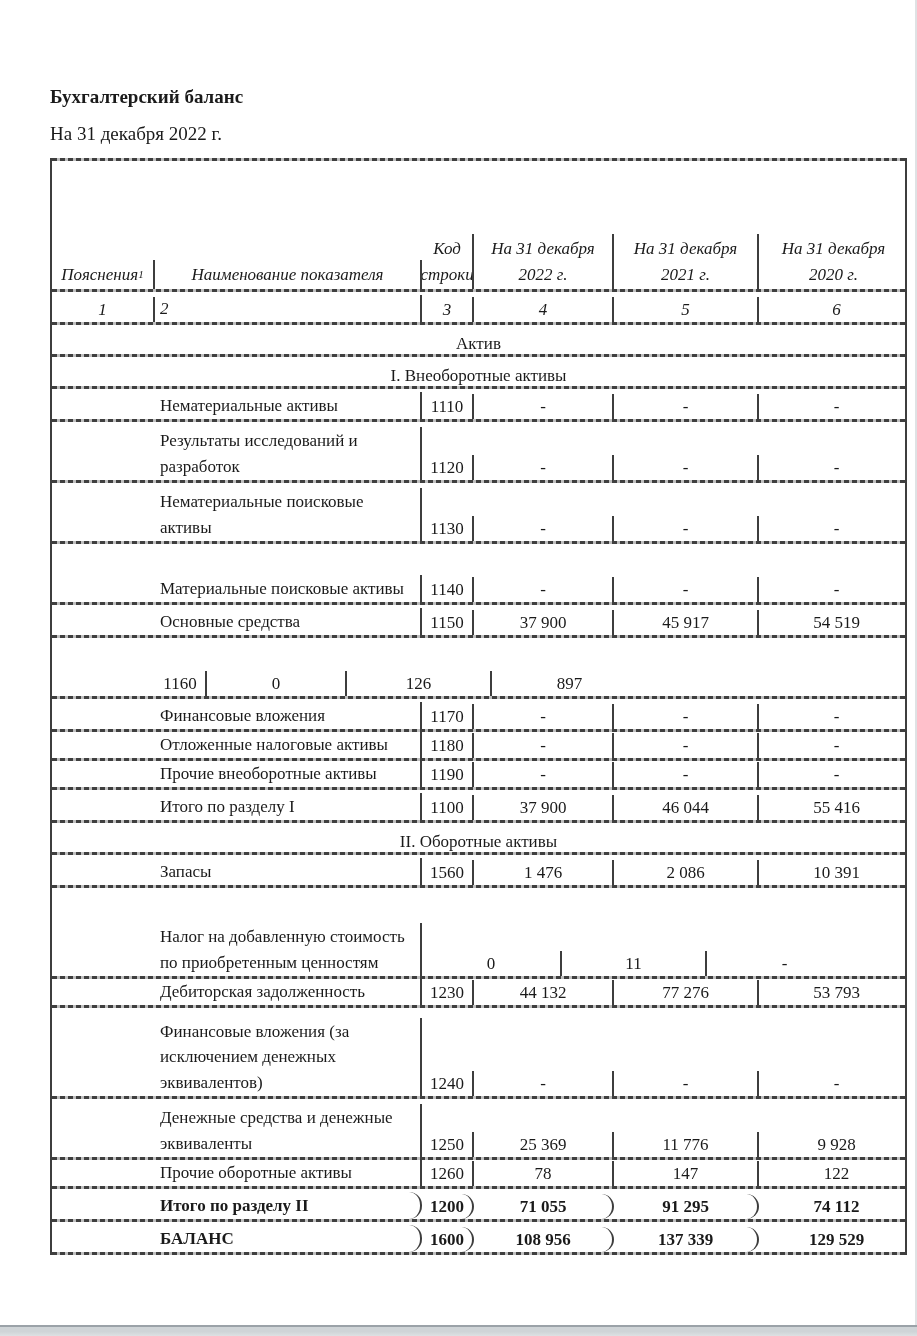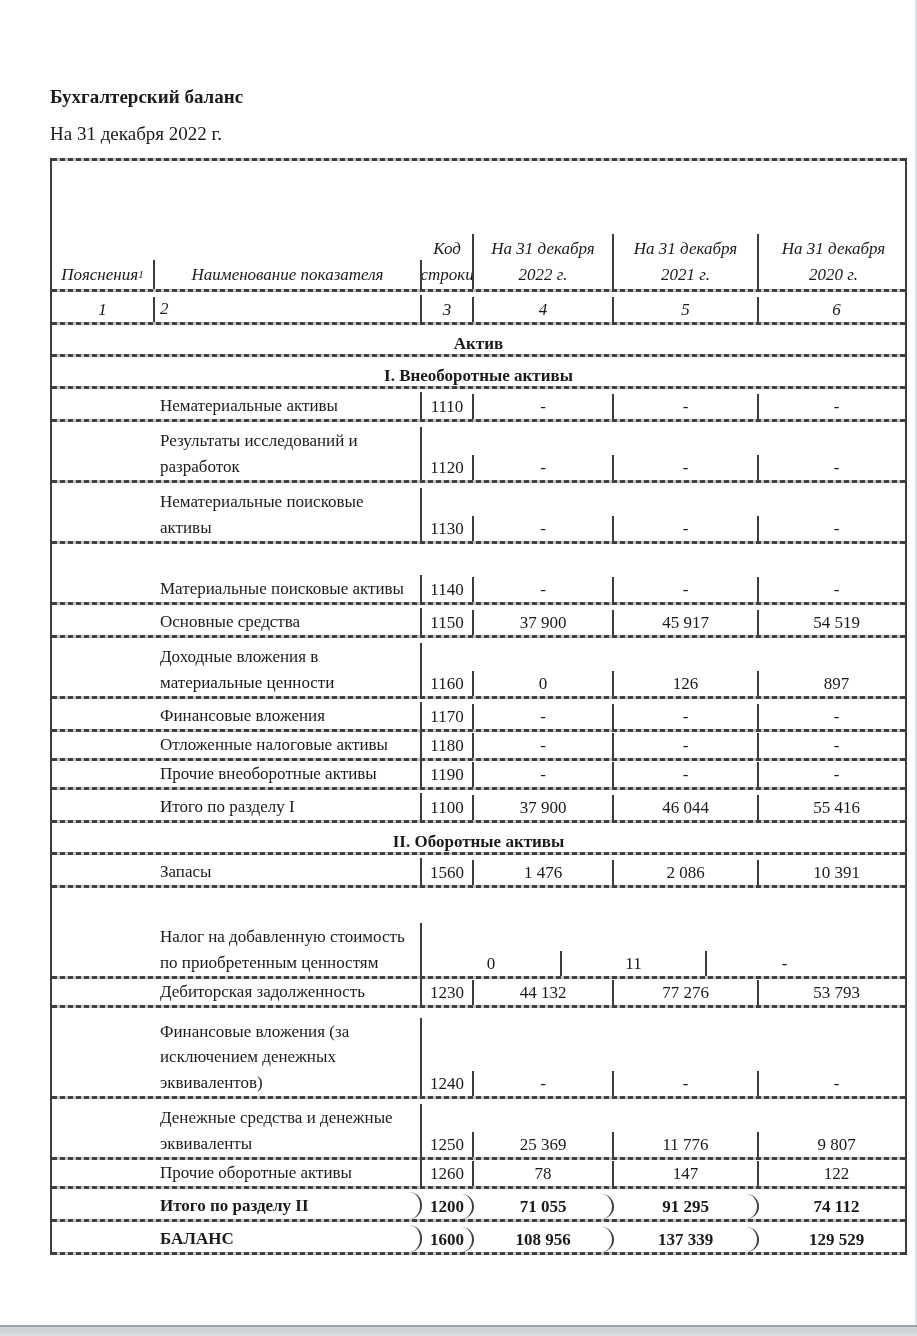--- a/index.html
+++ b/index.html
@@ -50,21 +50,21 @@
   .hrow{height:128px;}
   .nrow{height:30px;}
   .nrow .c{font-style:italic;}
   .h30{height:30px;}
   .h26{height:26px;}
   .h58{height:58px;}
   .h88{height:88px;}
   .sec{height:29px;}
   .seccell{
     width:100%;display:flex;align-items:center;justify-content:center;
-    font-weight:bold;font-size:17px;
+    font-weight:normal;font-size:17px;
   }
   .bold .c{font-weight:bold;border-radius:13px;}
   .bold .c2{font-weight:bold;}
   sup{font-size:11px;font-style:italic;line-height:0;}
   .scrollbar{
     position:absolute;left:0;right:0;bottom:0;height:11px;
     background:linear-gradient(#9ba2a8 0 2px,#cfd4d7 2px 60%,#dde1e3 100%);
   }
 </style>
 </head>
@@ -158,21 +158,20 @@
       <div class="c c2">Основные средства</div>
       <div class="c c3">1150</div>
       <div class="c c4">37 900</div>
       <div class="c c5">45 917</div>
       <div class="c c6">54 519</div>
     </div>
     <div class="hl"></div>
 
     <div class="row h58">
       <div class="c c1"></div>
-      <div class="c c2">Доходные вложения в материальные ценности</div>
       <div class="c c3">1160</div>
       <div class="c c4">0</div>
       <div class="c c5">126</div>
       <div class="c c6">897</div>
     </div>
     <div class="hl"></div>
 
     <div class="row h30">
       <div class="c c1"></div>
       <div class="c c2">Финансовые вложения</div>
@@ -256,21 +255,21 @@
       <div class="c c6">-</div>
     </div>
     <div class="hl"></div>
 
     <div class="row h58">
       <div class="c c1"></div>
       <div class="c c2">Денежные средства и денежные эквиваленты</div>
       <div class="c c3">1250</div>
       <div class="c c4">25 369</div>
       <div class="c c5">11 776</div>
-      <div class="c c6">9 807</div>
+      <div class="c c6">9 928</div>
     </div>
     <div class="hl"></div>
 
     <div class="row h26">
       <div class="c c1"></div>
       <div class="c c2">Прочие оборотные активы</div>
       <div class="c c3">1260</div>
       <div class="c c4">78</div>
       <div class="c c5">147</div>
       <div class="c c6">122</div>

